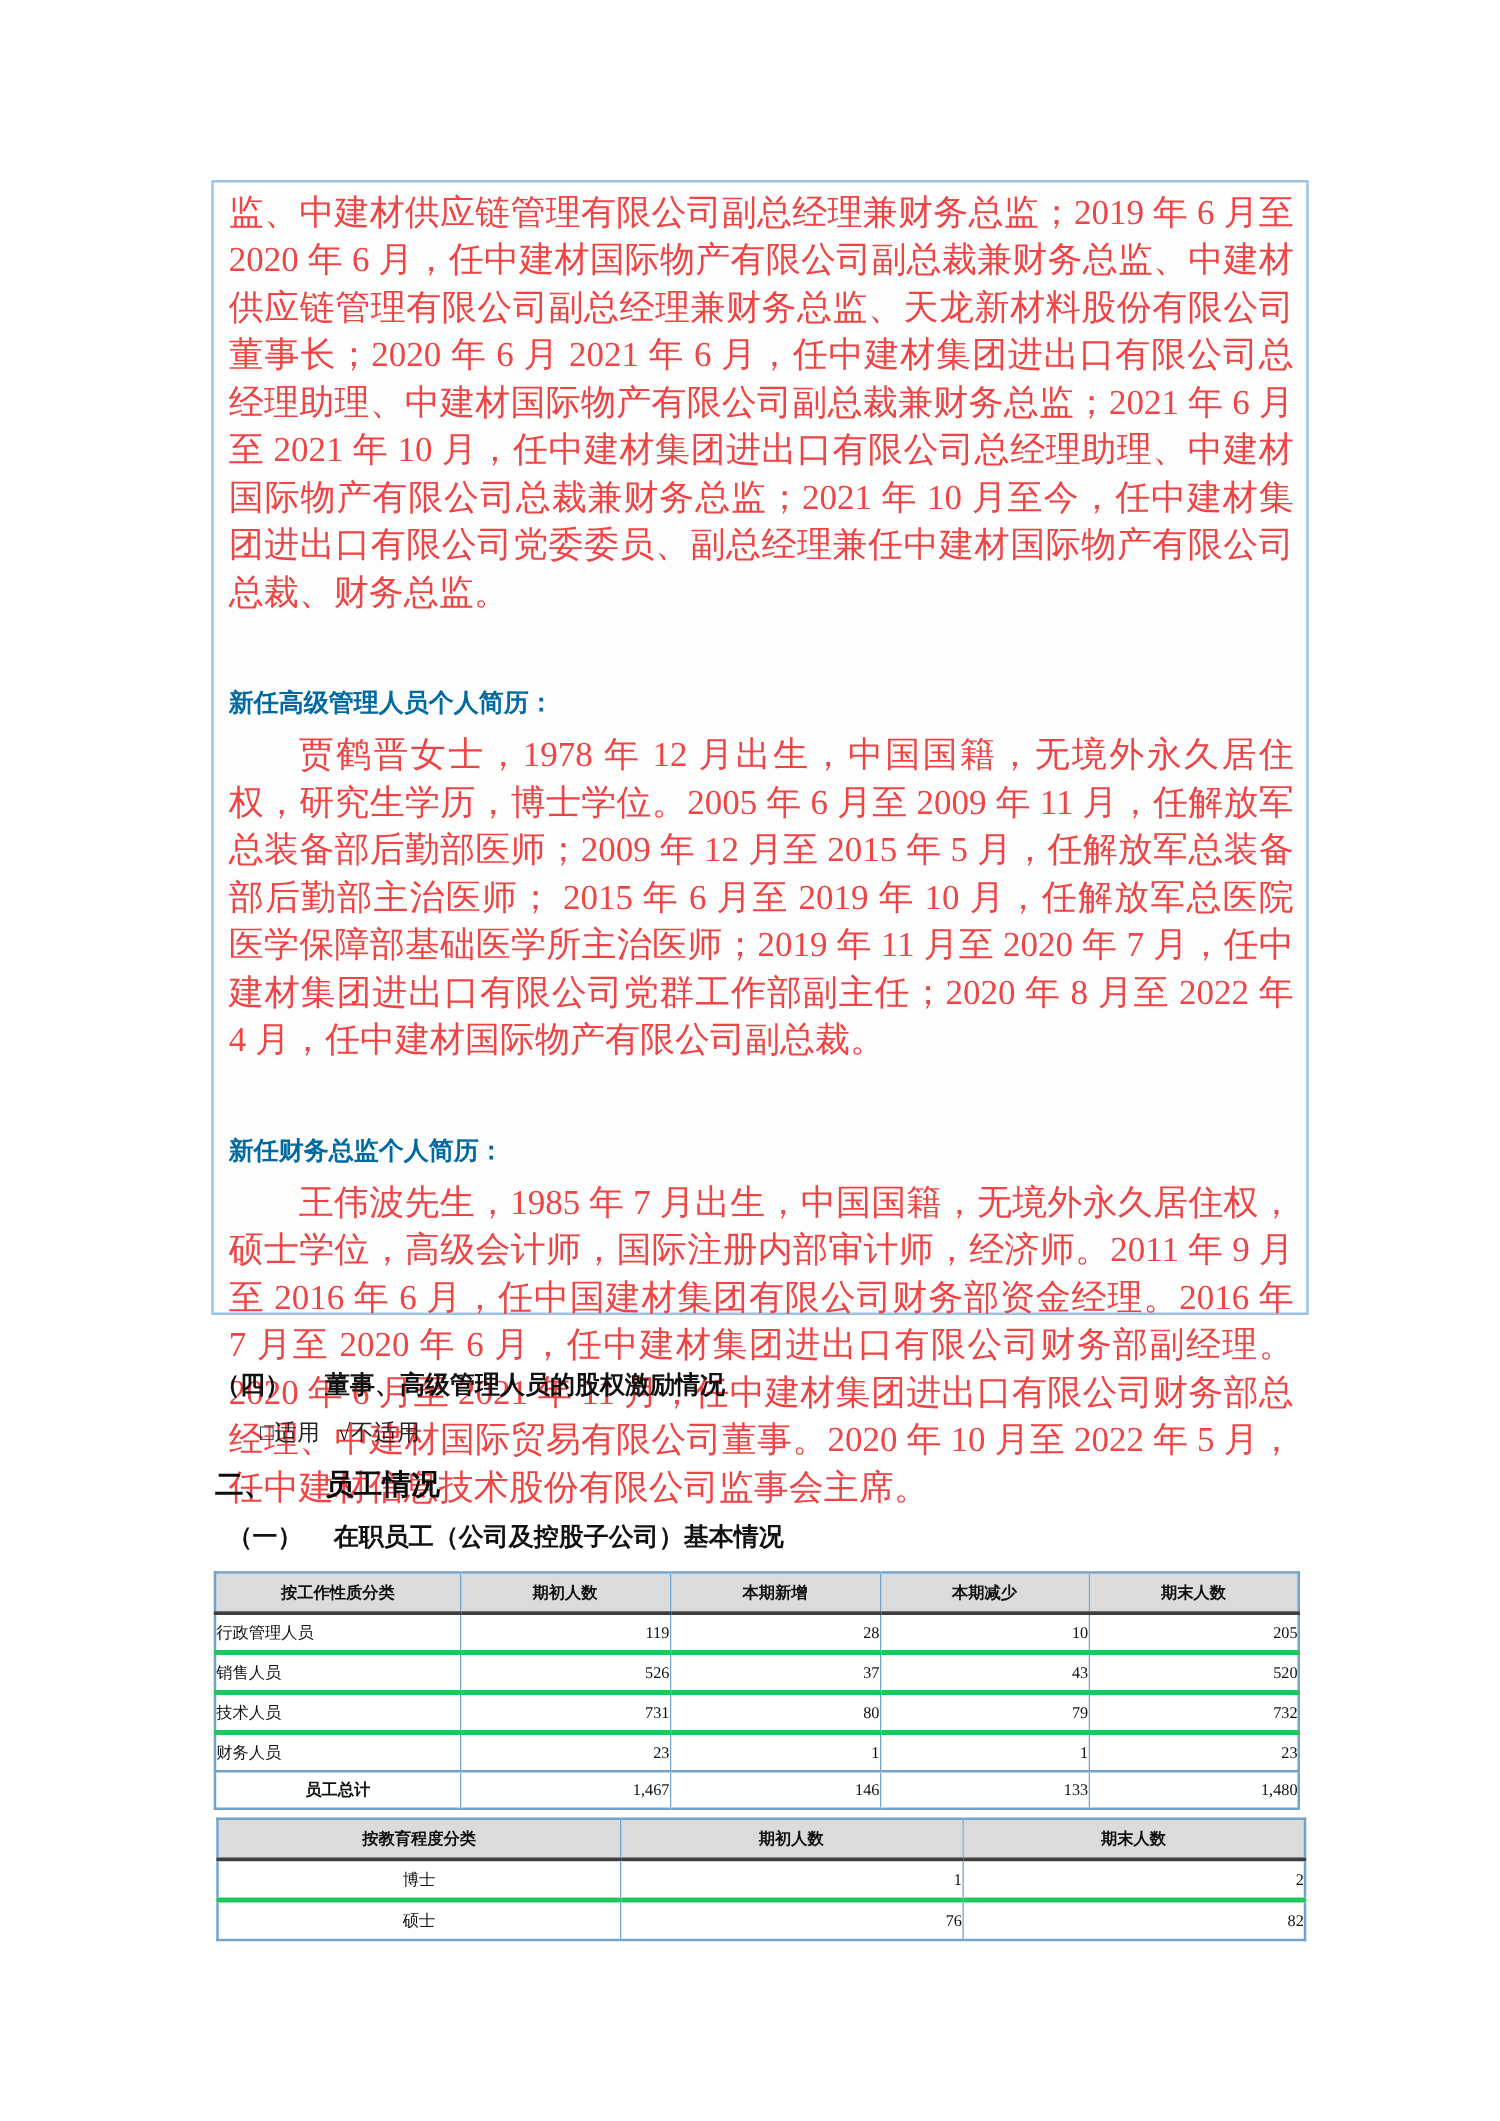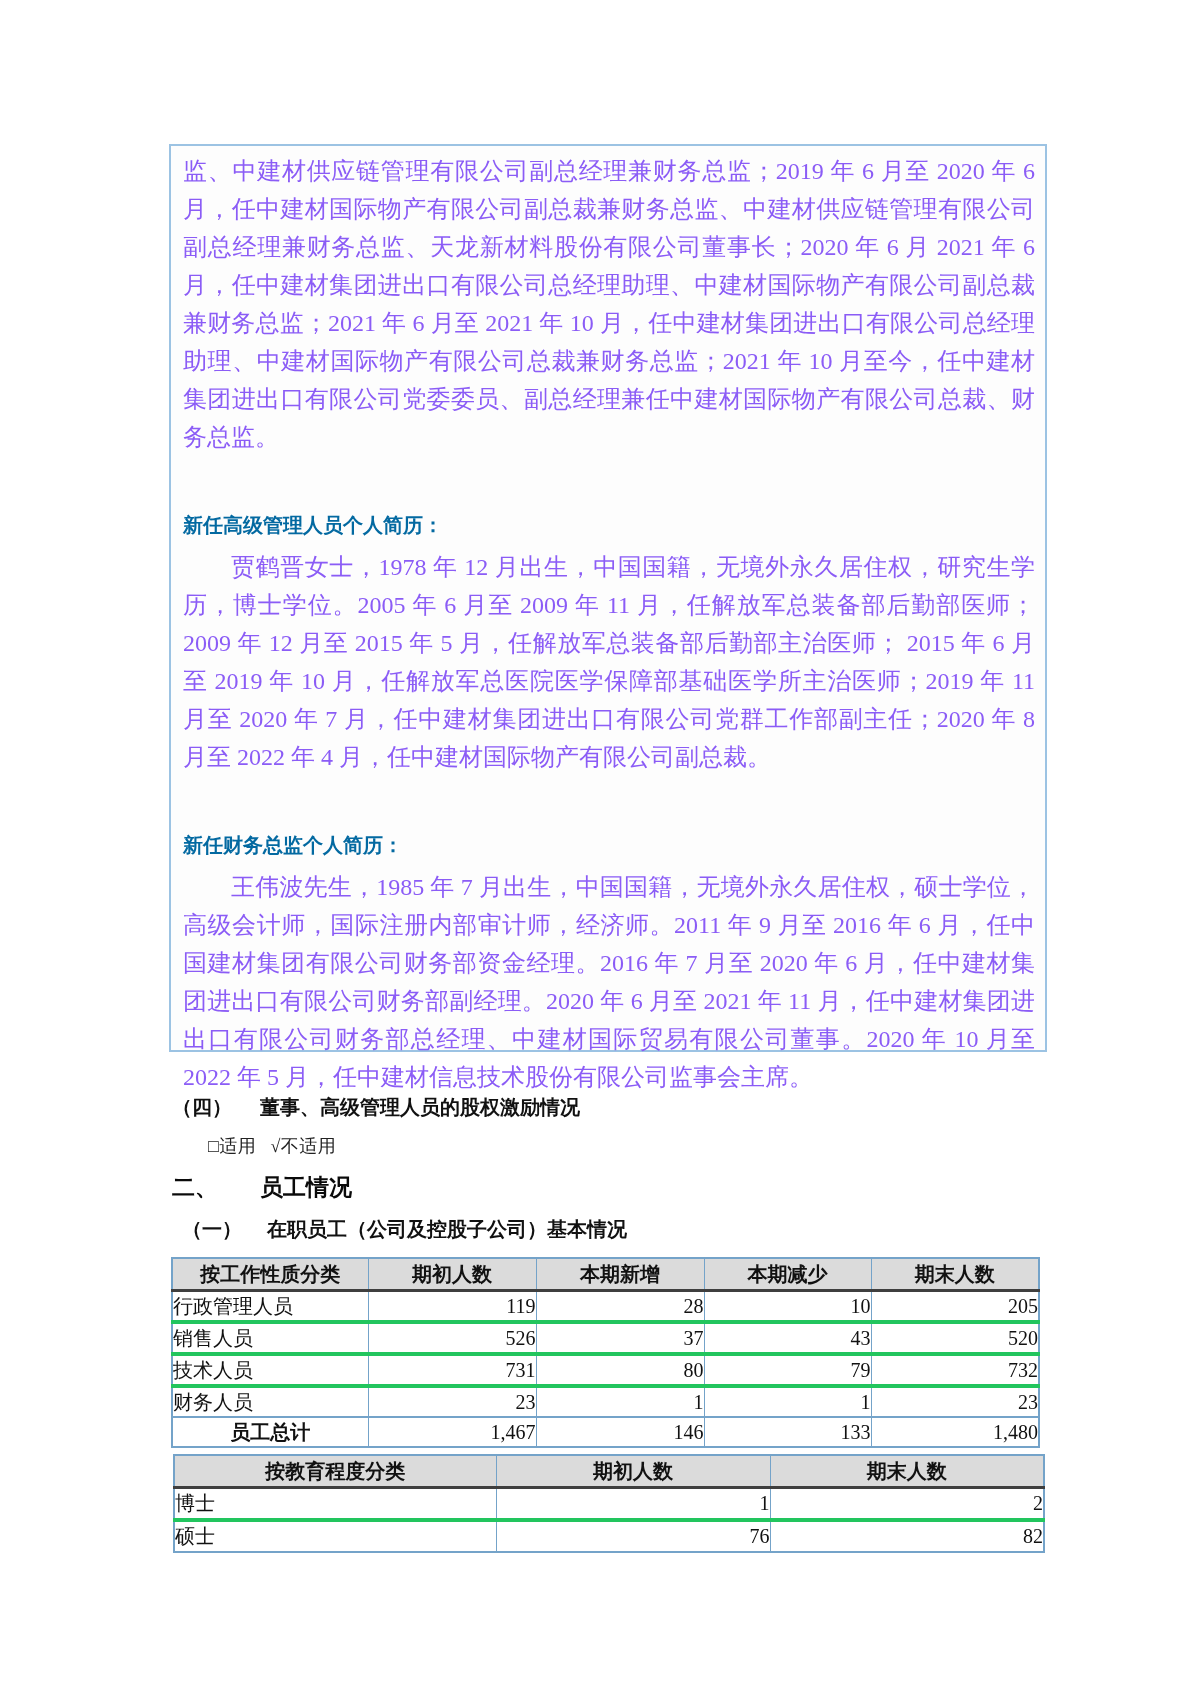--- a/index.html
+++ b/index.html
@@ -16,23 +16,23 @@
   
   .resume-box{
     position:absolute;left:169px;top:144px;width:878px;height:908px;
     border:2px solid #9cc3e3;
     box-sizing:border-box;
     padding:6px 10px 0 12px;
     background:#fdfdfd;
   }
   .resume-box p{
     margin:0;
-    font-size:24px;line-height:38px;
+    font-size:28px;line-height:38px;
     text-align:justify;
-    color:#8b5cf6;
+    color:#ef4444;
   }
   .resume-box p.indent{text-indent:2em;margin-top:4px;}
   .resume-heading{
     font-size:20px;line-height:38px;
     font-weight:bold;color:#0369a1;
     margin-top:50px;
   }
 
   
   .sec-line{position:absolute;display:flex;align-items:flex-start;}
@@ -46,21 +46,21 @@
   .sec2{left:172px;top:1172px;font-family:"Liberation Sans","DejaVu Sans",sans-serif;font-weight:bold;font-size:23px;color:#0a0a0a;}
   .sec2 .num{width:88px;flex:0 0 88px;}
   .sub1{left:182px;top:1216px;font-family:"Liberation Sans","DejaVu Sans",sans-serif;font-weight:bold;font-size:20px;color:#111;}
   .sub1 .num{width:85px;flex:0 0 85px;}
 
   
   table.rpt{
     position:absolute;
     border-collapse:collapse;
     table-layout:fixed;
-    font-size:20px;
+    font-size:13px;
     color:#111;
     background:#fff;
   }
   table.rpt th,table.rpt td{
     border-left:1px solid #74a3c9;
     border-right:1px solid #74a3c9;
     padding:0;
     overflow:hidden;
     white-space:nowrap;
   }
@@ -79,21 +79,21 @@
   table.rpt tr:last-child td{border-bottom:2px solid #74a3c9;}
   table.rpt th:first-child,table.rpt td:first-child{border-left:2px solid #74a3c9;}
   table.rpt th:last-child,table.rpt td:last-child{border-right:2px solid #74a3c9;}
 
   #staff-table{left:171px;top:1257px;width:869px;}
   #edu-table{left:173px;top:1454px;width:872px;}
   #edu-table td{height:29px;}
 
   .cell-label{text-align:left;padding-left:9px;}
   .cell-num{text-align:right;padding-right:20px;}
-  .cell-center{}
+  .cell-center{text-align:center;}
   .cell-total-label{text-align:center;font-weight:bold;}
 </style>
 </head>
 <body>
 
 <div class="page">
 
   <div class="resume-box">
     <p>监、中建材供应链管理有限公司副总经理兼财务总监；2019 年 6 月至 2020 年 6 月，任中建材国际物产有限公司副总裁兼财务总监、中建材供应链管理有限公司副总经理兼财务总监、天龙新材料股份有限公司董事长；2020 年 6 月 2021 年 6 月，任中建材集团进出口有限公司总经理助理、中建材国际物产有限公司副总裁兼财务总监；2021 年 6 月至 2021 年 10 月，任中建材集团进出口有限公司总经理助理、中建材国际物产有限公司总裁兼财务总监；2021 年 10 月至今，任中建材集团进出口有限公司党委委员、副总经理兼任中建材国际物产有限公司总裁、财务总监。</p>
 

